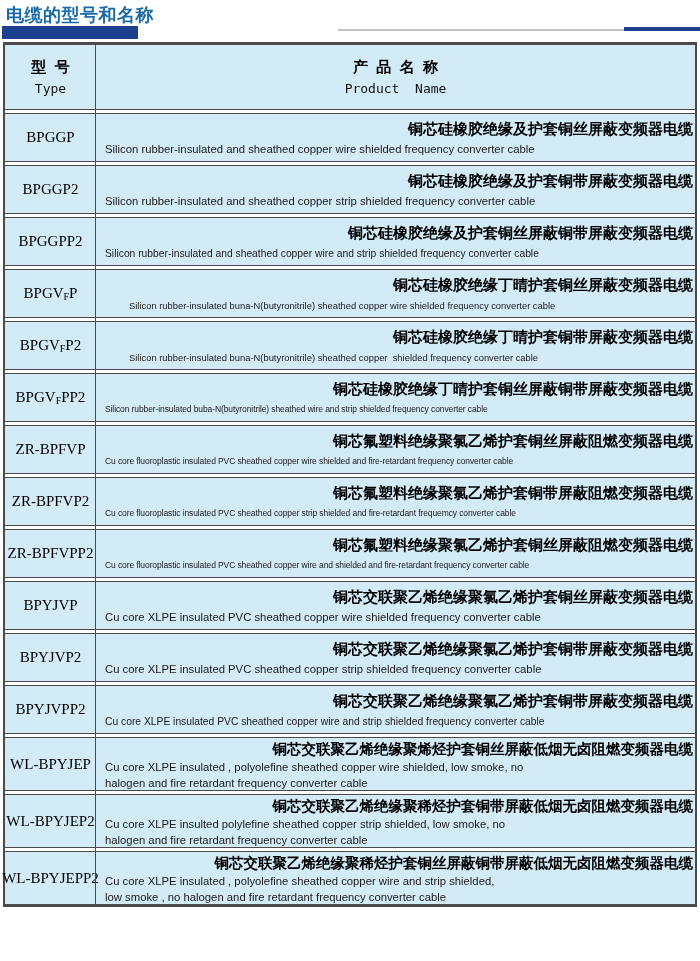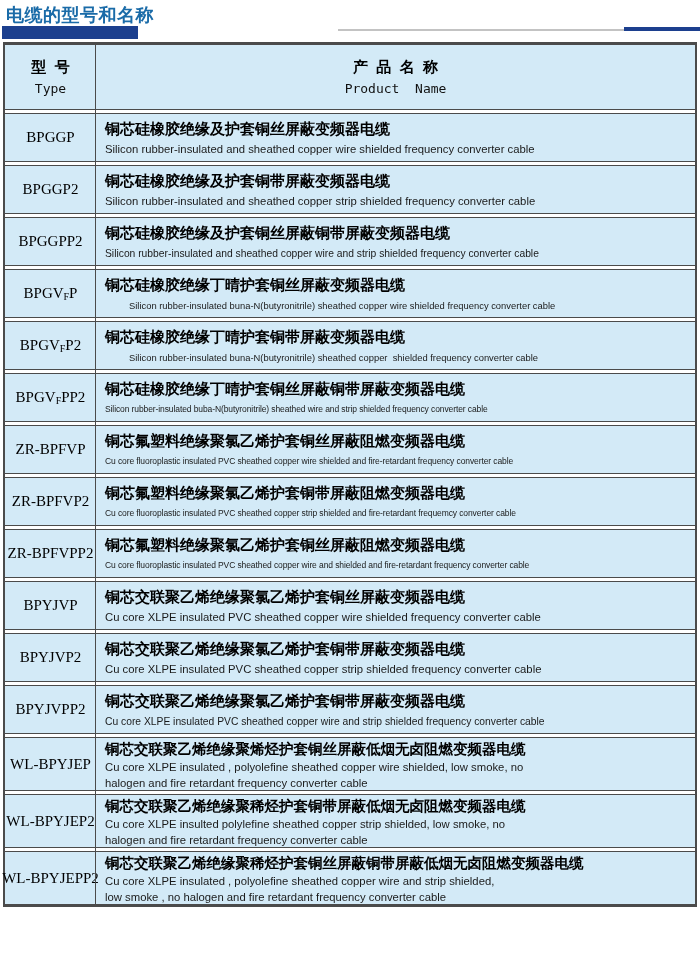--- a/index.html
+++ b/index.html
@@ -44,20 +44,21 @@
   }
   .code{
     font-family:"Liberation Serif", serif;font-size:15px;color:#000;white-space:pre;
   }
   .code sub{font-size:10px;vertical-align:-2px;}
   .cell-name{flex:1;min-width:0;padding:4px 2px 0 9px;box-sizing:border-box;overflow:hidden;}
   .row.tall .cell-name{padding-top:2px;}
   .t-zh{
     font-weight:bold;font-size:15px;line-height:22px;color:#000;white-space:pre;
     font-family:"Liberation Sans", sans-serif;
+    text-align:right;
   }
   .row.tall .t-zh{line-height:19px;font-size:14.5px;}
   .t-en{
     font-family:Liberation Sans, sans-serif;color:#1a1a1a;white-space:pre;line-height:19px;
   }
   .row.tall .t-en{line-height:16px;}
   .t-en.en-a{font-size:11.3px;}
   .t-en.en-b{font-size:10.3px;}
   .t-en.en-c{font-size:9.4px;margin-left:24px;}
   .t-en.en-d{font-size:8.5px;letter-spacing:-0.1px;}

